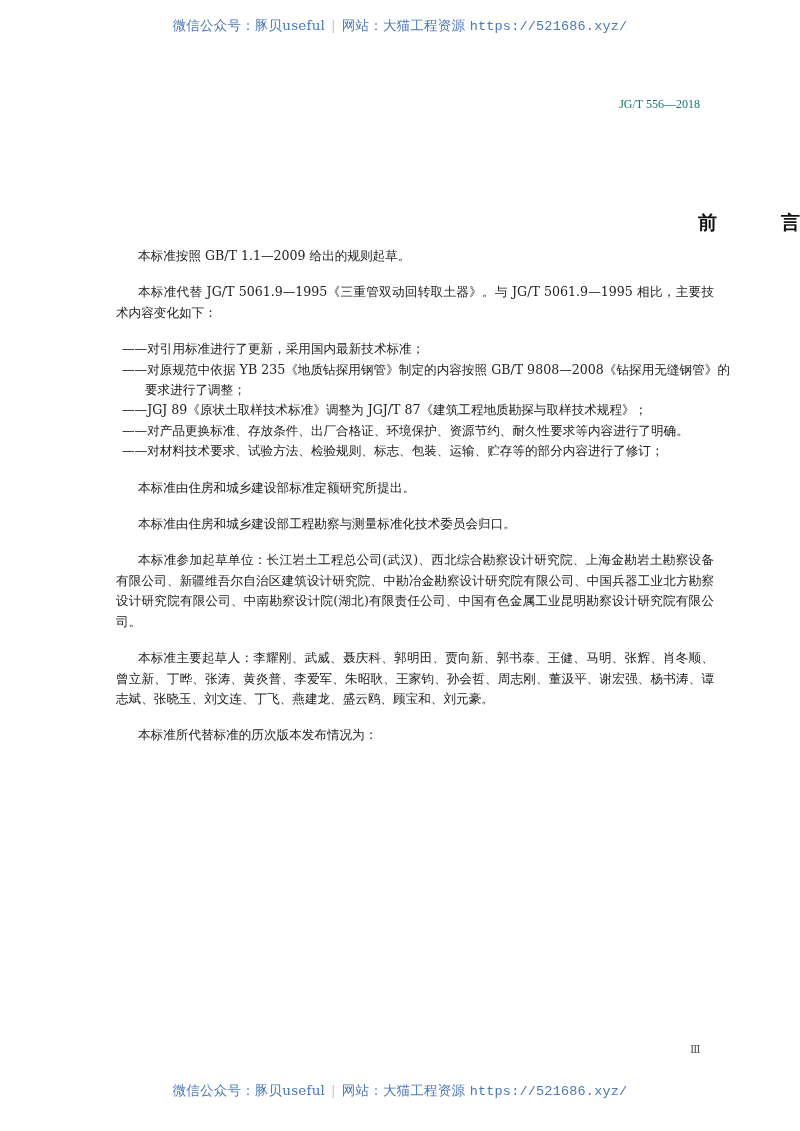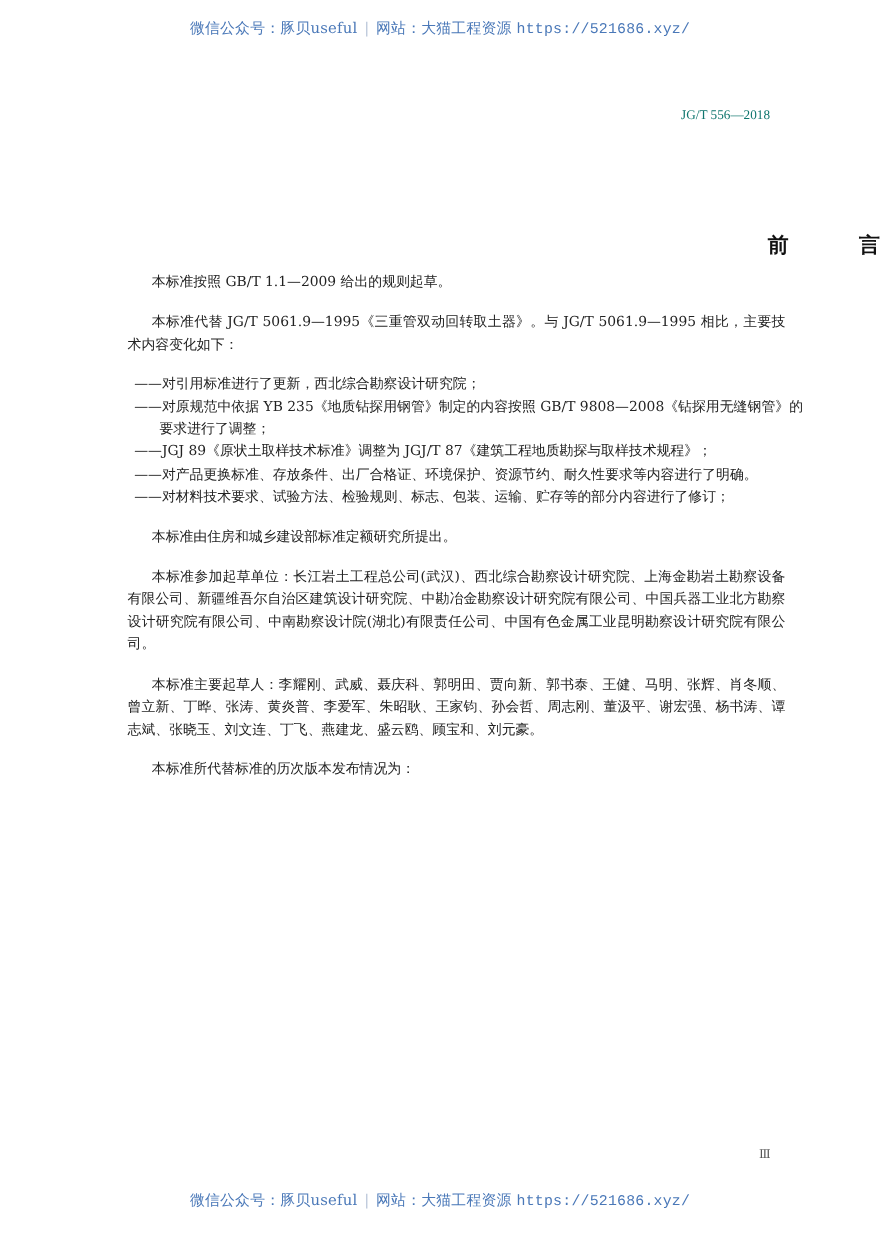--- a/index.html
+++ b/index.html
@@ -35,26 +35,27 @@
 
 <div class="std-code">JG/T 556—2018</div>
 
 <div class="title">
   <span>前</span><span class="gap"></span><span class="gap"></span><span>言</span>
 </div>
 
 <div class="body-text">
   <p class="p">本标准按照 GB/T 1.1—2009 给出的规则起草。</p>
   <p class="p">本标准代替 JG/T 5061.9—1995《三重管双动回转取土器》。与 JG/T 5061.9—1995 相比，主要技术内容变化如下：</p>
-  <p class="dash">——对引用标准进行了更新，西北综合勘察设计研究院；</p>
+  <p class="dash">——对引用标准进行了更新，采用国内最新技术标准；</p>
   <p class="dash">——对原规范中依据 YB 235《地质钻探用钢管》制定的内容按照 GB/T 9808—2008《钻探用无缝钢管》的要求进行了调整；</p>
   <p class="dash">——JGJ 89《原状土取样技术标准》调整为 JGJ/T 87《建筑工程地质勘探与取样技术规程》；</p>
   <p class="dash">——对产品更换标准、存放条件、出厂合格证、环境保护、资源节约、耐久性要求等内容进行了明确。</p>
   <p class="dash">——对材料技术要求、试验方法、检验规则、标志、包装、运输、贮存等的部分内容进行了修订；</p>
   <p class="p">本标准由住房和城乡建设部标准定额研究所提出。</p>
+  <p class="p">本标准由住房和城乡建设部工程勘察与测量标准化技术委员会归口。</p>
   <p class="p">本标准参加起草单位：长江岩土工程总公司(武汉)、西北综合勘察设计研究院、上海金勘岩土勘察设备有限公司、新疆维吾尔自治区建筑设计研究院、中勘冶金勘察设计研究院有限公司、中国兵器工业北方勘察设计研究院有限公司、中南勘察设计院(湖北)有限责任公司、中国有色金属工业昆明勘察设计研究院有限公司。</p>
   <p class="p">本标准主要起草人：李耀刚、武威、聂庆科、郭明田、贾向新、郭书泰、王健、马明、张辉、肖冬顺、曾立新、丁晔、张涛、黄炎普、李爱军、朱昭耿、王家钧、孙会哲、周志刚、董汲平、谢宏强、杨书涛、谭志斌、张晓玉、刘文连、丁飞、燕建龙、盛云鸥、顾宝和、刘元豪。</p>
   <p class="p">本标准所代替标准的历次版本发布情况为：</p>
 </div>
 
 <div class="page-num">Ⅲ</div>
 
 <div class="watermark" id="wm-bottom">
   <span>微信公众号：豚贝useful</span><span class="sep">|</span><span>网站：大猫工程资源</span> <span class="url">https://521686.xyz/</span>
 </div>

